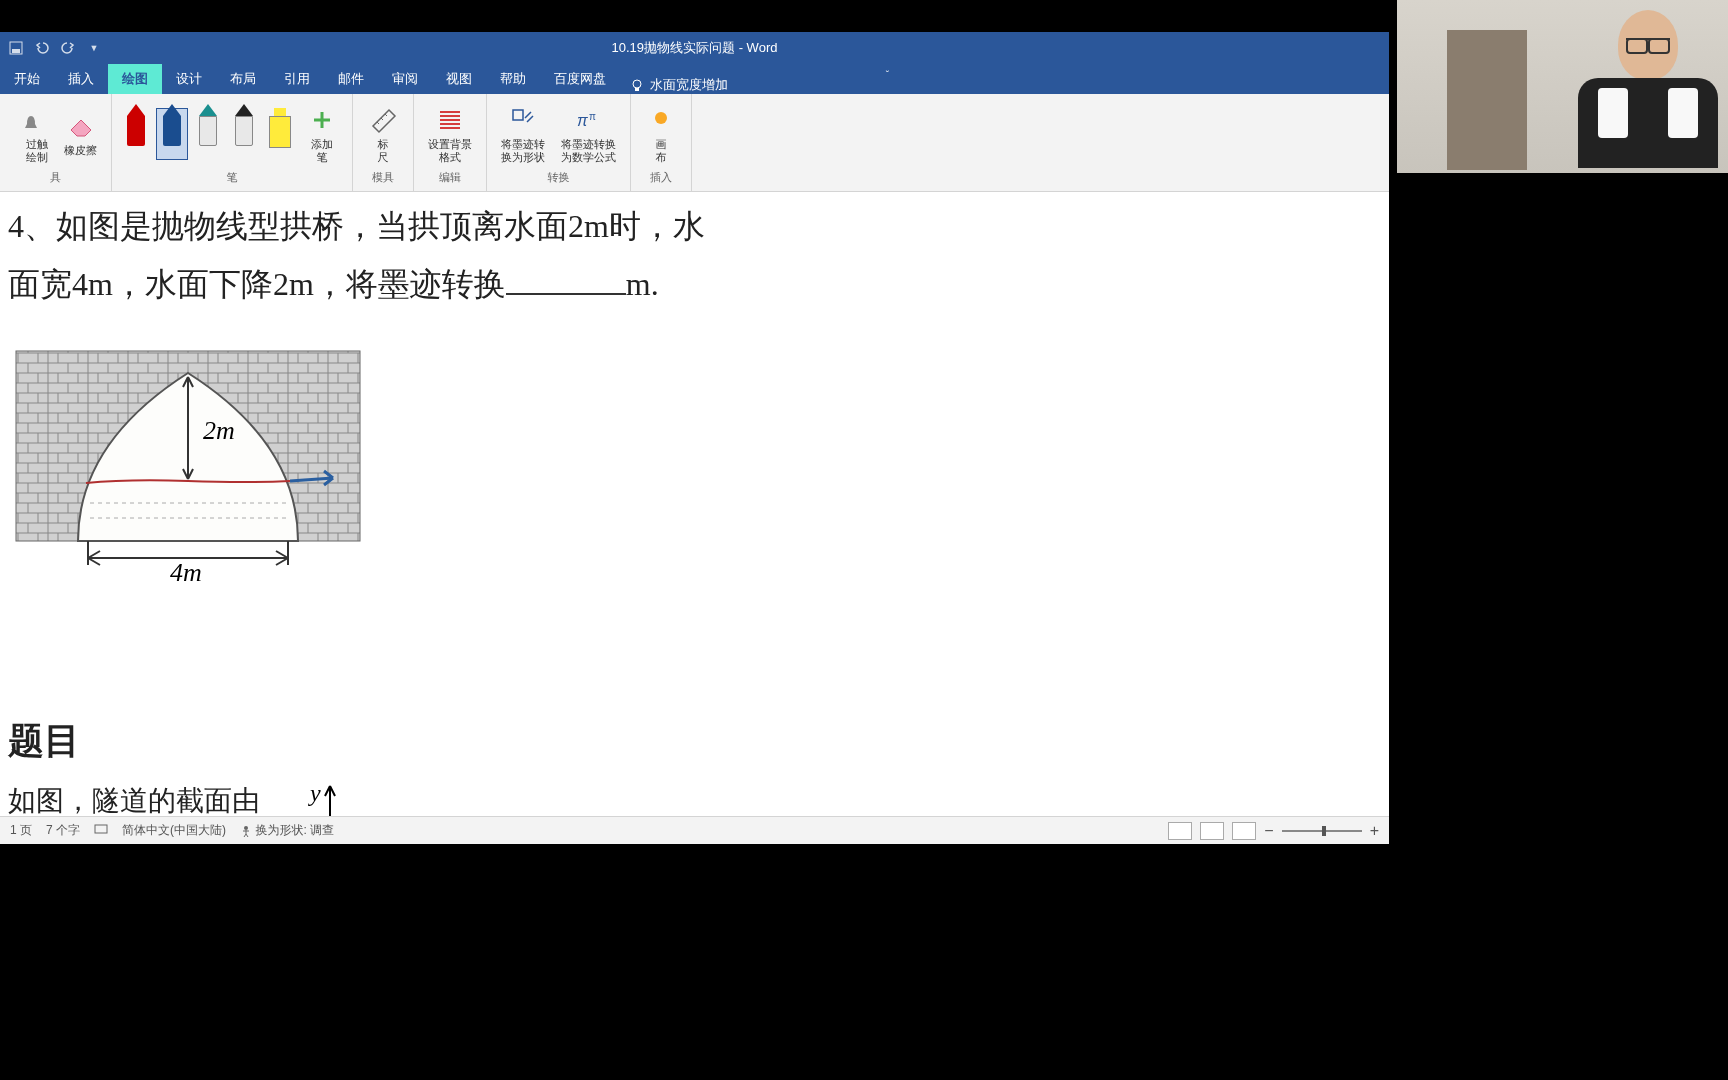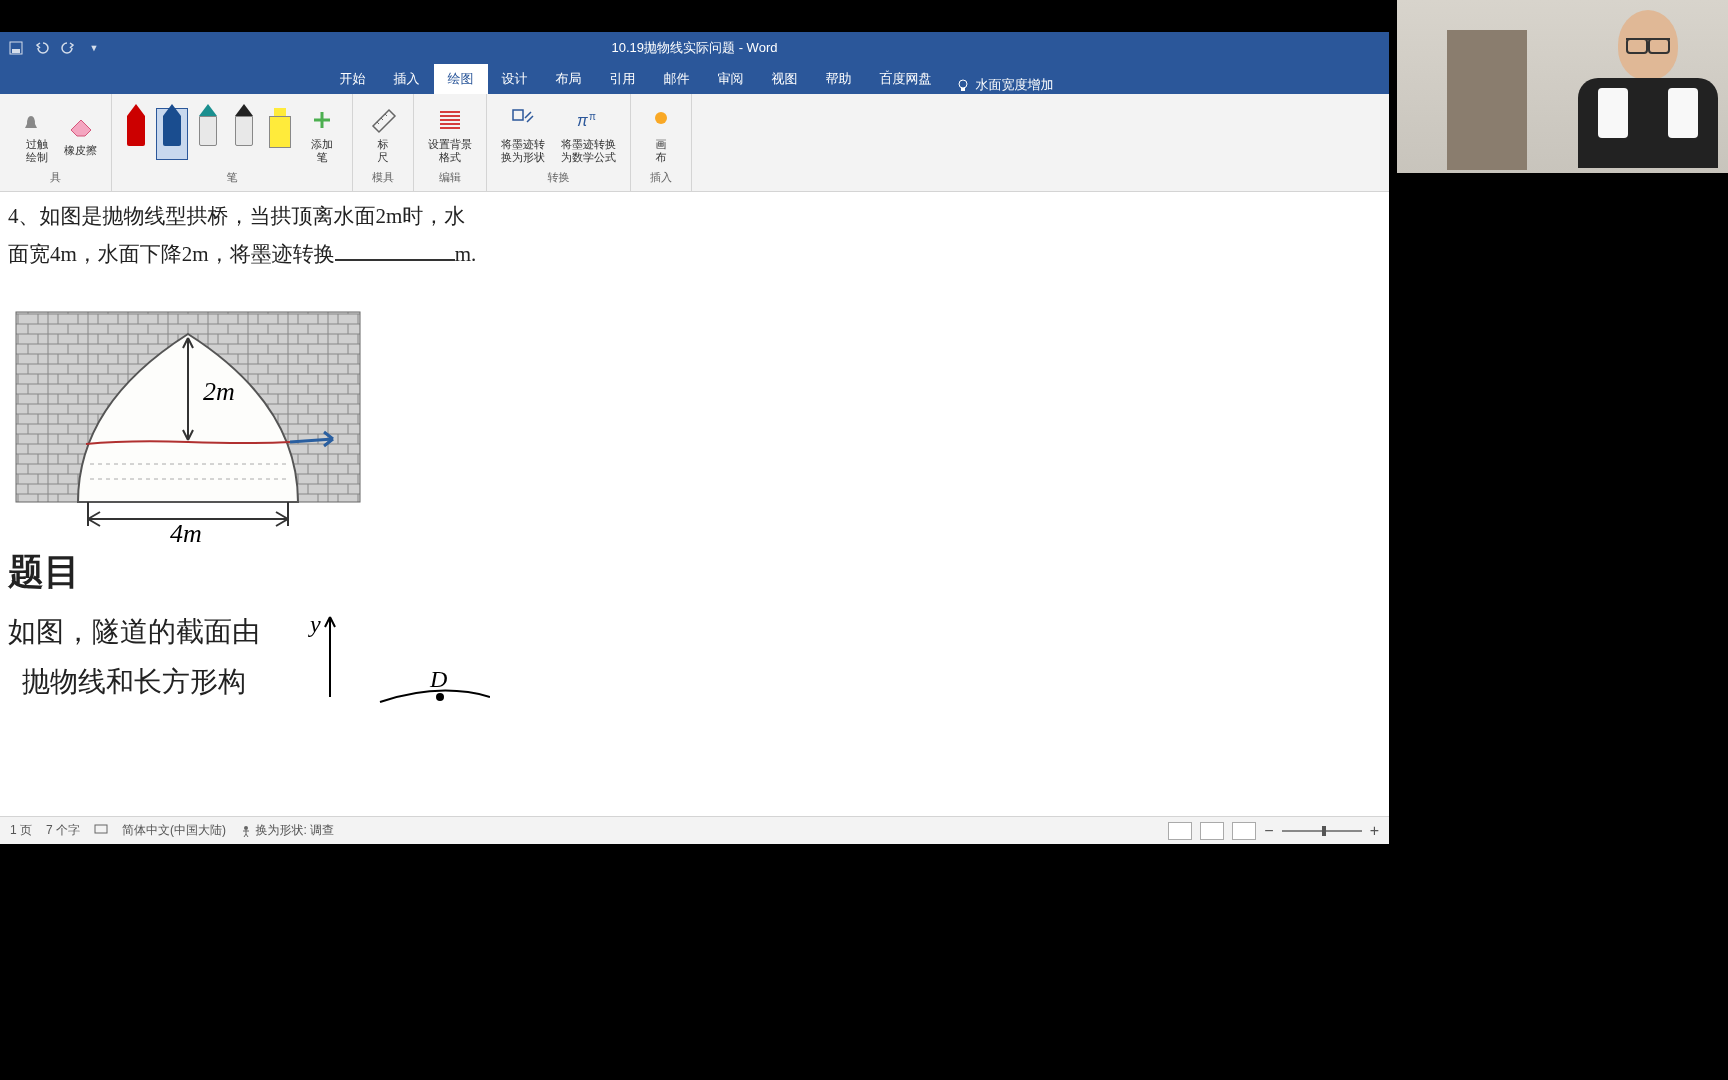--- a/index.html
+++ b/index.html
@@ -4,43 +4,43 @@
 <style>
 * { margin: 0; padding: 0; box-sizing: border-box; }
 body { font-family: "Microsoft YaHei", sans-serif; background: #000; width: 1728px; height: 1080px; overflow: hidden; position: relative; }
 .word-window { position: absolute; left: 0; top: 32px; width: 1389px; height: 812px; background: #fff; }
 .titlebar { background: #2b579a; height: 32px; display: flex; align-items: center; color: #fff; font-size: 12px; position: relative; }
 .titlebar .qat { display: flex; gap: 10px; padding-left: 8px; align-items: center; }
 .titlebar .qat-icon { width: 16px; height: 16px; display: flex; align-items: center; justify-content: center; opacity: 0.8; }
 .titlebar .title { position: absolute; left: 50%; transform: translateX(-50%); font-size: 13px; }
 .ribbon-tabs { background: #2b579a; height: 30px; display: flex; align-items: flex-end; }
 .ribbon-tab { padding: 6px 14px; color: #fff; font-size: 13px; cursor: pointer; }
-.ribbon-tab.active { background: #ffffff; color: #2b579a; }
+.ribbon-tab.active { background: #5eead4; color: #2b579a; font-weight: bold; }
 .tell-me { display: flex; align-items: center; gap: 6px; color: #fff; font-size: 13px; padding: 0 10px; }
 .ribbon { background: #f3f3f3; height: 98px; display: flex; border-bottom: 1px solid #d4d4d4; }
 .ribbon-group { display: flex; flex-direction: column; align-items: center; padding: 4px 8px; border-right: 1px solid #d4d4d4; }
 .ribbon-group-items { display: flex; flex: 1; align-items: center; gap: 4px; }
 .ribbon-group-label { font-size: 11px; color: #666; padding-bottom: 2px; }
 .ribbon-btn { display: flex; flex-direction: column; align-items: center; padding: 2px 6px; cursor: pointer; font-size: 11px; color: #333; }
 .ribbon-btn .icon-slot { width: 32px; height: 32px; display: flex; align-items: center; justify-content: center; }
 .ribbon-btn .lbl { text-align: center; line-height: 1.2; margin-top: 2px; }
 .pen-icon { width: 32px; height: 52px; position: relative; cursor: pointer; display:flex; align-items:center; justify-content:center; }
 .pen-icon.selected { background: #c8d8ee; border: 1px solid #2b579a; }
 .pen-body { width: 18px; height: 40px; position: relative; }
 .pen-tip { width: 0; height: 0; border-left: 9px solid transparent; border-right: 9px solid transparent; border-bottom: 12px solid; position: absolute; top: -10px; }
 .pen-shaft { width: 18px; height: 30px; position: absolute; top: 2px; border-radius: 0 0 2px 2px; }
 .highlighter-body { width: 22px; height: 40px; position: relative; }
 .highlighter-tip { width: 12px; height: 8px; background: #ffeb3b; position: absolute; top: -6px; left: 5px; }
 .highlighter-shaft { width: 22px; height: 32px; background: #e8e8e8; border: 1px solid #888; position: absolute; top: 2px; }
 .doc-area { background: #fff; height: 652px; overflow: hidden; padding: 6px 8px; font-family: SimSun, serif; color: #222; position: relative; }
-.problem-text { font-size: 21px; line-height: 1.8; }
+.problem-text { font-size: 32px; line-height: 1.8; }
 .blank { display: inline-block; border-bottom: 2px solid #333; width: 120px; vertical-align: baseline; }
 .bridge-fig { margin-top: 30px; width: 360px; }
 .bridge-svg { width: 360px; height: 240px; }
-.heading { font-size: 36px; font-weight: bold; }
+.heading { font-size: 36px; font-weight: bold; margin-top: 130px; }
 .para2 { font-size: 28px; line-height: 1.8; margin-top: 10px; }
 .statusbar { height: 28px; background: #f3f3f3; border-top: 1px solid #d4d4d4; display: flex; align-items: center; font-size: 12px; color: #555; padding: 0 10px; justify-content: space-between; position: absolute; bottom: 0; width: 100%; }
 .statusbar .left-items { display: flex; gap: 14px; align-items: flex-start; }
 .statusbar .right-items { display: flex; gap: 8px; align-items: center; }
 .view-btn { width: 24px; height: 18px; border: 1px solid #aaa; background: #fff; }
 .webcam { position: absolute; right: 0; top: 0; width: 331px; height: 173px; background: linear-gradient(180deg, #d8d4cc 0%, #c8c4bc 100%); overflow: hidden; }
 .webcam::before { content: ""; position: absolute; left: 50px; top: 30px; width: 80px; height: 140px; background: #8a7d6e; }
 .person { position: absolute; right: 10px; top: 10px; width: 140px; height: 160px; }
 .head { width: 60px; height: 70px; background: #e0b896; border-radius: 50% 50% 45% 45%; position: absolute; top: 0; left: 40px; }
 .glasses { position: absolute; top: 28px; left: 8px; width: 44px; height: 12px; border-top: 2px solid #333; }
@@ -75,21 +75,21 @@
           <svg width="14" height="14">
             <path d="M6 2 A5 5 0 1 0 11 7" fill="none" stroke="#fff" stroke-width="1.5"></path>
             <path d="M9 2 L12 4 L9 7" fill="none" stroke="#fff" stroke-width="1.5"></path>
           </svg>
         </span>
       <span class="qat-icon" style="font-size:9px;">▼</span>
     </div>
     <div class="title">10.19抛物线实际问题 - Word</div>
   </div>
 
-  <div class="ribbon-tabs" style="position:relative;justify-content:center;">
+  <div class="ribbon-tabs" style="position:relative;">
     <div class="ribbon-tab">开始</div>
     <div class="ribbon-tab">插入</div>
     <div class="ribbon-tab active">绘图</div>
     <div class="ribbon-tab">设计</div>
     <div class="ribbon-tab">布局</div>
     <div class="ribbon-tab">引用</div>
     <div class="ribbon-tab">邮件</div>
     <div class="ribbon-tab">审阅</div>
     <div class="ribbon-tab">视图</div>
     <div class="ribbon-tab">帮助</div>

